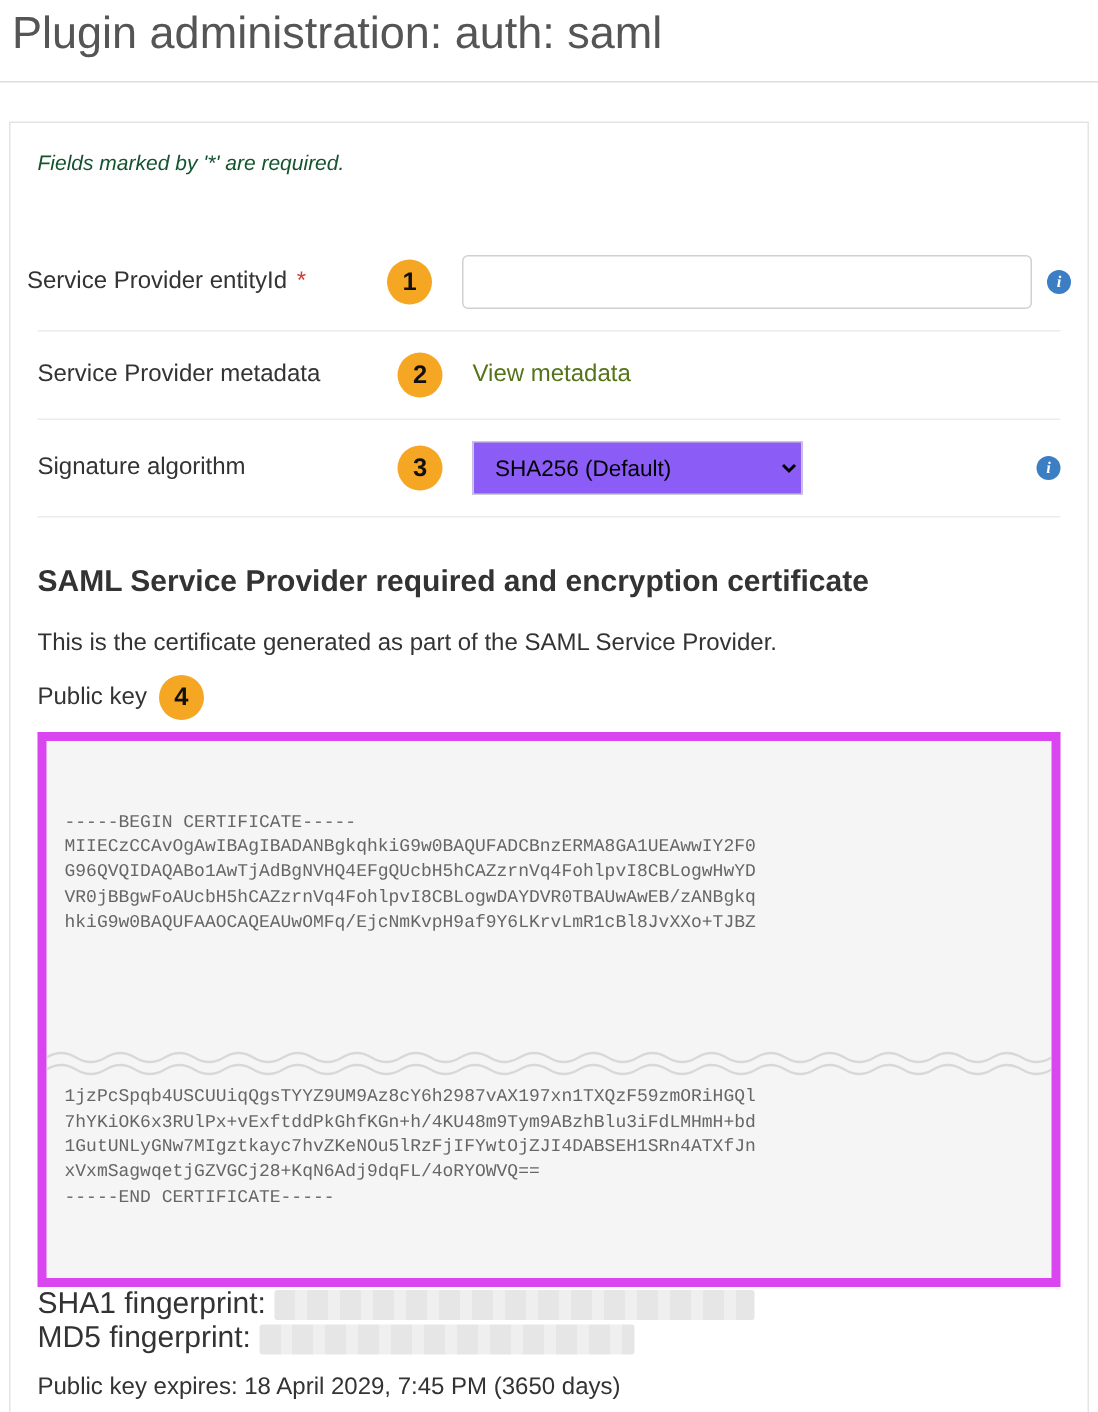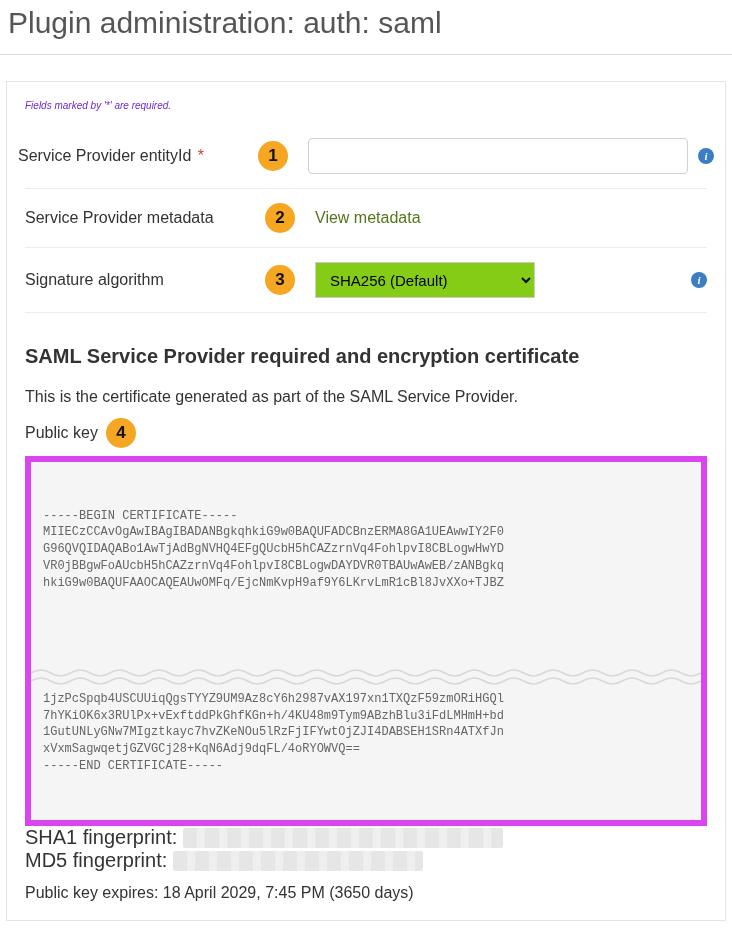--- a/index.html
+++ b/index.html
@@ -16,24 +16,24 @@
       color: #555;
       padding: 6px 8px 14px 8px;
       border-bottom: 1px solid #ddd;
     }
     .outer-panel {
       border: 1px solid #e4e4e4;
       margin: 26px 6px 6px 6px;
       padding: 18px 18px 18px 18px;
     }
     .required-note {
-      color: #6d28d9;
+      color: #14532d;
       font-style: italic;
-      font-size: 10px;
-      margin-bottom: 13px;
+      font-size: 14px;
+      margin-bottom: 40px;
     }
     .form-row {
       display: flex;
       align-items: center;
       padding: 14px 0;
       border-bottom: 1px solid #ececec;
       justify-content: center;
     }
     .form-row:last-of-type { border-bottom: none; }
     .row-label {
@@ -61,21 +61,21 @@
       padding: 6px 10px;
       font-size: 15px;
     }
     .select-input {
       width: 220px;
       height: 36px;
       border: 1px solid #ccc;
       border-radius: 0;
       padding: 6px 10px;
       font-size: 15px;
-      background: #84cc16;
+      background: #8b5cf6;
     }
     .link {
       color: #55741a;
       cursor: pointer;
       font-size: 16px;
     }
     .row-help {
       flex: 0 0 26px;
       display: flex;
       justify-content: flex-end;

